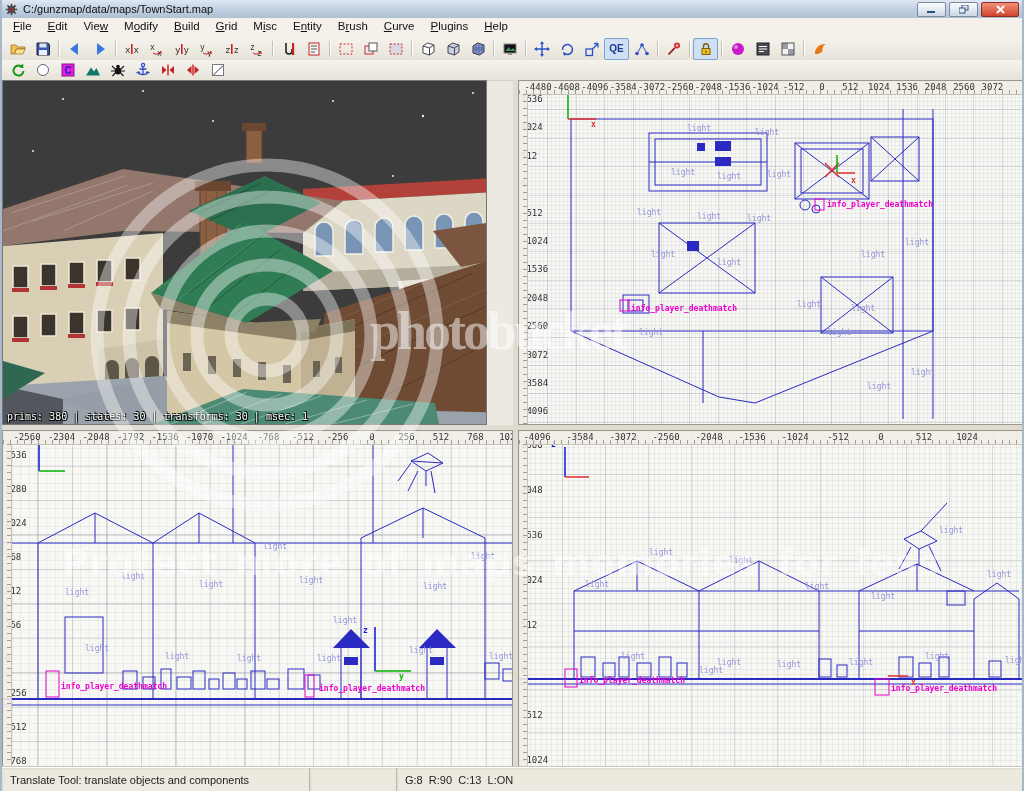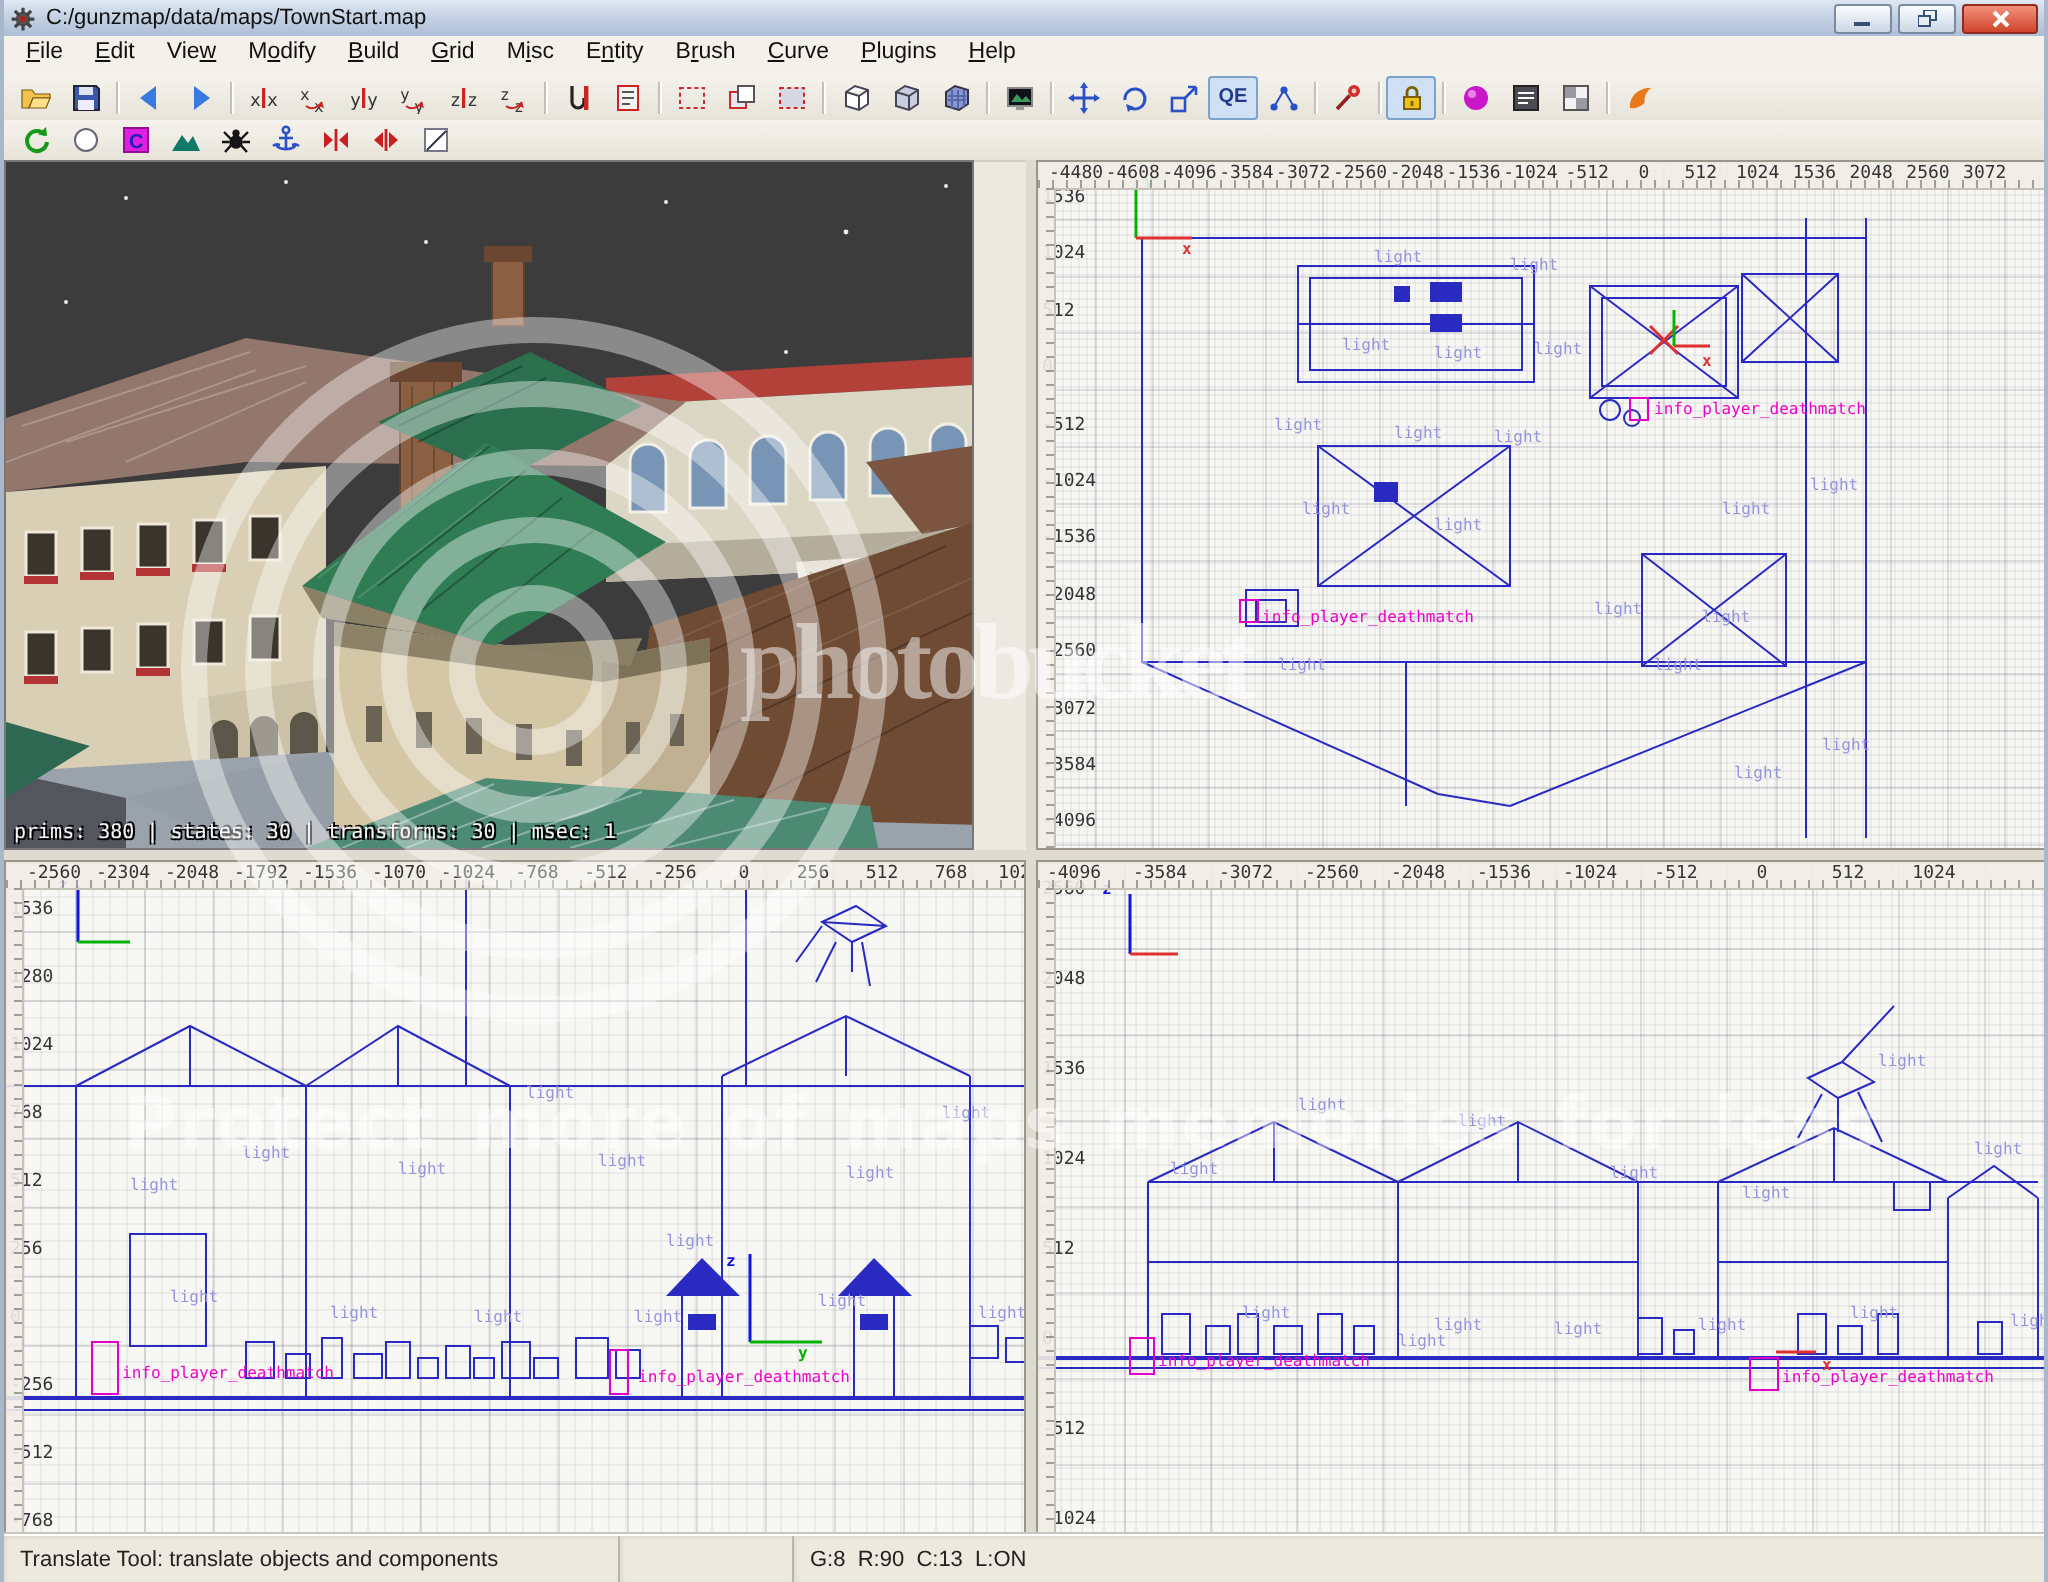--- a/index.html
+++ b/index.html
@@ -60,21 +60,21 @@
     background-size:100% 4px;background-position:0 100%;background-repeat:no-repeat}
   .ruler-y{position:absolute;top:13px;left:0;bottom:0;width:8px;background:rgba(240,237,229,.9);
     border-right:1px solid #c6c2b8;
     background-image:repeating-linear-gradient(to bottom,rgba(60,60,60,.45) 0 1px,transparent 1px 7px);
     background-size:4px 100%;background-position:100% 0;background-repeat:no-repeat}
   .rx{position:absolute;top:1px;transform:translateX(-50%);font:9px "DejaVu Sans Mono",monospace;color:#333;white-space:nowrap}
   .labels{position:absolute;inset:0;pointer-events:none}
   .lbl{position:absolute;font:8px "DejaVu Sans Mono",monospace;white-space:nowrap;line-height:1}
   .c-num{color:#333;font-size:9px}
   .c-light{color:#9595dc}
-  .c-entity{color:#ee00cc;font-weight:normal}
+  .c-entity{color:#ee00cc;font-weight:bold}
   .c-red{color:#e03030;font-weight:bold}
   .c-green{color:#00b400;font-weight:bold}
   .c-blue{color:#1414e0;font-weight:bold}
   
   .statusbar{position:absolute;left:0;bottom:0;width:1024px;height:23px;background:#eceadf;
     border-top:1px solid #fff;box-shadow:0 -1px 0 #c8c4ba;display:flex;font-size:11px;color:#222}
   .sb-cell{display:flex;align-items:center;padding:2px 8px;box-sizing:border-box;white-space:pre;
     border-right:1px solid #b9b5ab;box-shadow:inset 1px 1px 2px rgba(0,0,0,.07)}
   
   .wm{position:absolute;pointer-events:none;color:rgba(255,255,255,.5)}

